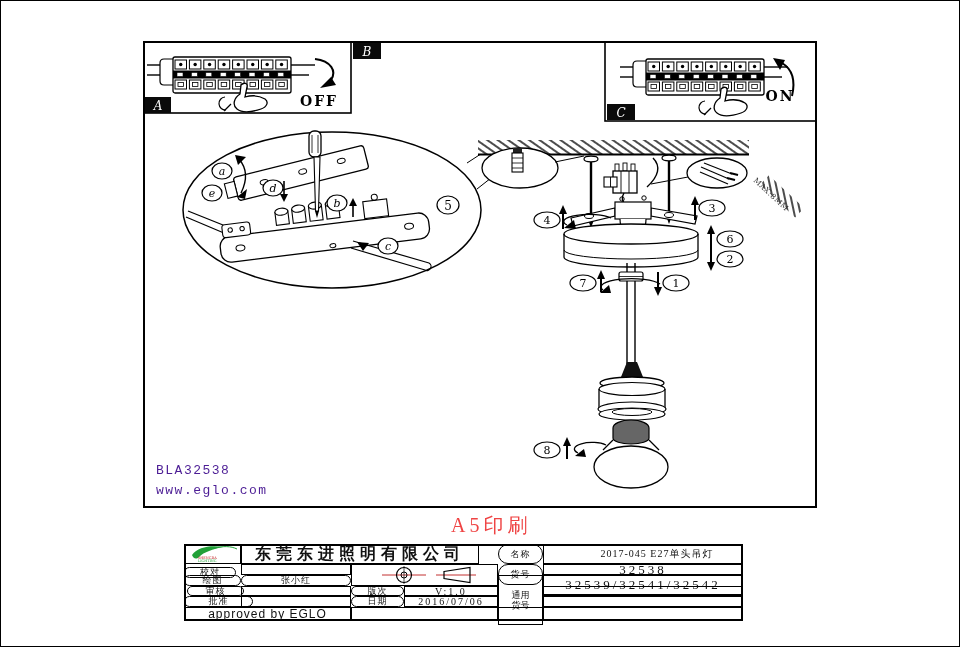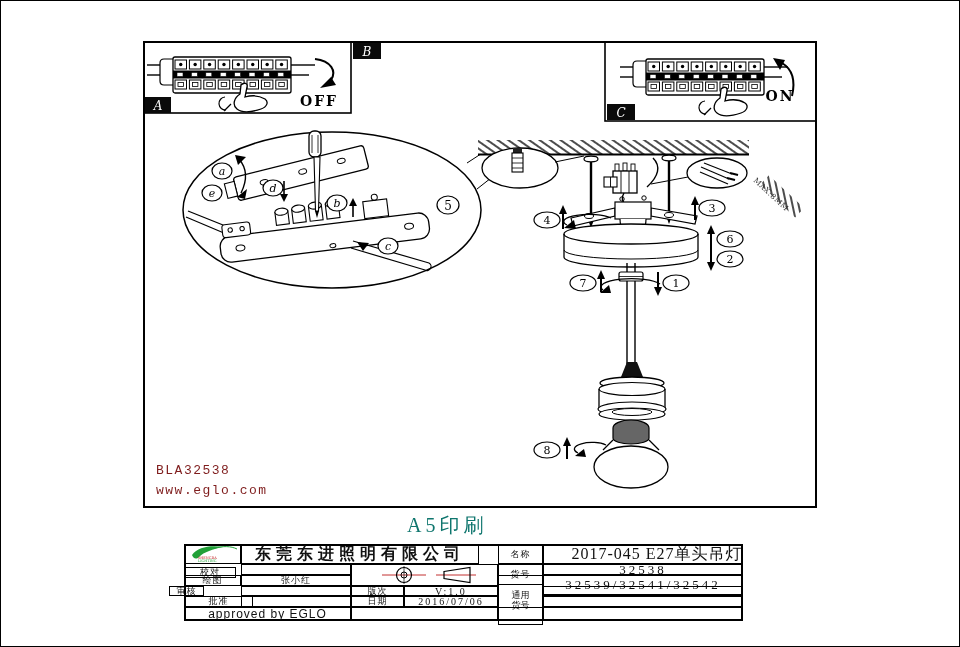--- a/index.html
+++ b/index.html
@@ -1,30 +1,30 @@
 <!DOCTYPE html>
 <html><head>
 <meta charset="utf-8">
 <style>
   html,body{margin:0;padding:0;background:#e8e8e8;}
   .page{position:relative;width:960px;height:647px;background:#ffffff;border:1px solid #000;box-sizing:border-box;overflow:hidden;
         font-family:"Liberation Serif","DejaVu Serif",serif;color:#111;}
   .abs{position:absolute;}
   svg text{font-family:"DejaVu Serif","Liberation Serif",serif;}
   .mono{font-family:"Liberation Mono","DejaVu Sans Mono",monospace;}
-  .note-code{font-size:13px;letter-spacing:1.5px;color:#7f1d1d;}
-  .print-note{font-size:20px;letter-spacing:4px;color:#0f766e;}
+  .note-code{font-size:13px;letter-spacing:1.5px;color:#4c1d95;}
+  .print-note{font-size:20px;letter-spacing:4px;color:#ef4444;margin-left:44px;}
   .cell{position:absolute;border:1px solid #000;box-sizing:border-box;display:flex;align-items:center;justify-content:center;overflow:hidden;}
   .tb-outer{position:absolute;border:2px solid #000;box-sizing:border-box;}
-  .zh{font-size:9px;letter-spacing:1px;}
+  .zh{font-size:9px;letter-spacing:1px;border-radius:10px;}
   .zh-wrap{font-size:9px;line-height:1.15;text-align:center;}
   .company{font-size:16px;font-weight:600;letter-spacing:5px;white-space:nowrap;}
   .val{font-size:10px;letter-spacing:2px;text-align:center;}
   .val-big{font-size:13px;letter-spacing:3px;}
-  .val-mid{font-size:16px;letter-spacing:1px;white-space:nowrap;padding-left:28px;}
+  .val-mid{font-size:10px;letter-spacing:1px;white-space:nowrap;padding-left:28px;}
   .approved{font-family:Liberation Sans, sans-serif;font-size:12px;letter-spacing:1px;}
 </style>
 </head>
 <body>
 
 <div class="page">
 
 <svg class="abs" style="left:0;top:0" width="960" height="647" viewBox="0 0 960 647">
   <defs>
     <pattern id="hatch" patternUnits="userSpaceOnUse" width="6" height="18" patternTransform="rotate(-55)">
@@ -349,21 +349,21 @@
       <text x="13" y="17.3" font-size="3.4" fill="#21a038">LIGHTING</text>
     </svg>
   </div>
 
   <div class="cell company" style="left:240px;top:543px;width:238px;height:20px">东莞东进照明有限公司</div>
 
   <div class="cell zh" style="left:183px;top:566px;width:52px;height:11px">校对</div>
   <div class="cell" style="left:240px;top:563px;width:110px;height:11px"></div>
   <div class="cell zh" style="left:183px;top:574px;width:57px;height:11px">绘图</div>
   <div class="cell zh" style="left:240px;top:574px;width:110px;height:11px">张小红</div>
-  <div class="cell zh" style="left:168px;top:585px;width:35px;height:10px">审核</div>
+  <div class="cell zh" style="left:186px;top:585px;width:57px;height:10px">审核</div>
   <div class="cell" style="left:240px;top:585px;width:110px;height:10px"></div>
   <div class="cell zh" style="left:183px;top:595px;width:69px;height:11px">批准</div>
   <div class="cell" style="left:240px;top:595px;width:110px;height:11px"></div>
 
   <div class="cell" style="left:350px;top:563px;width:147px;height:22px">
     <svg width="145" height="20" viewBox="0 0 145 20">
       <line x1="30" y1="10" x2="74" y2="10" stroke="#c23030" stroke-width="1"></line>
       <line x1="52" y1="1" x2="52" y2="19" stroke="#222" stroke-width="0.8"></line>
       <circle cx="52" cy="10" r="7.5" fill="none" stroke="#000" stroke-width="1.2"></circle>
       <circle cx="52" cy="10" r="3" fill="none" stroke="#000" stroke-width="1"></circle>

